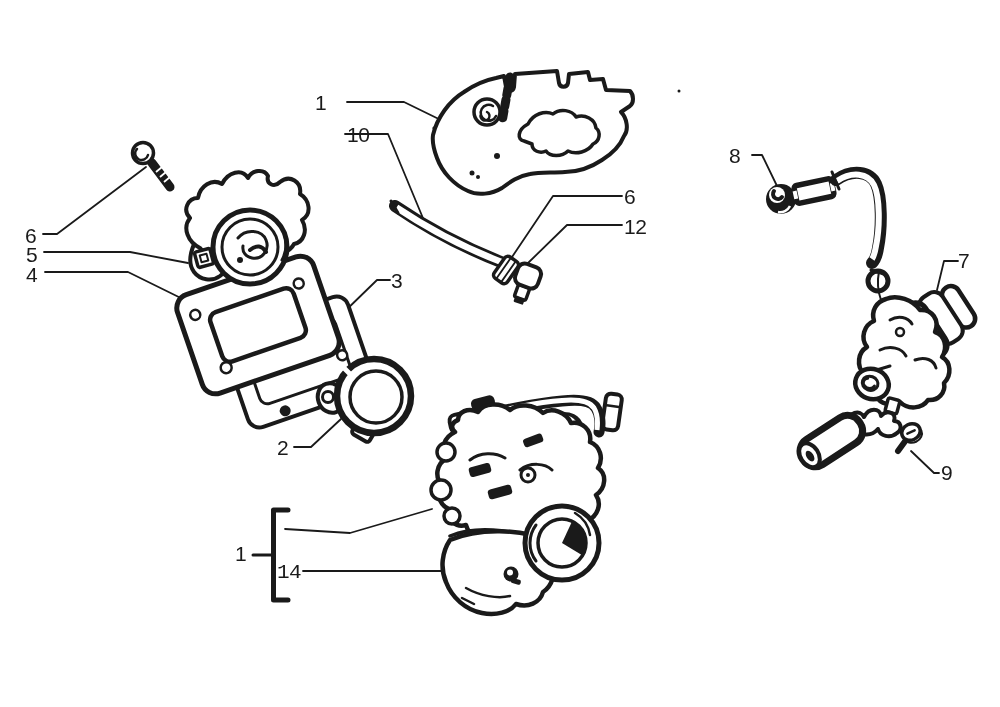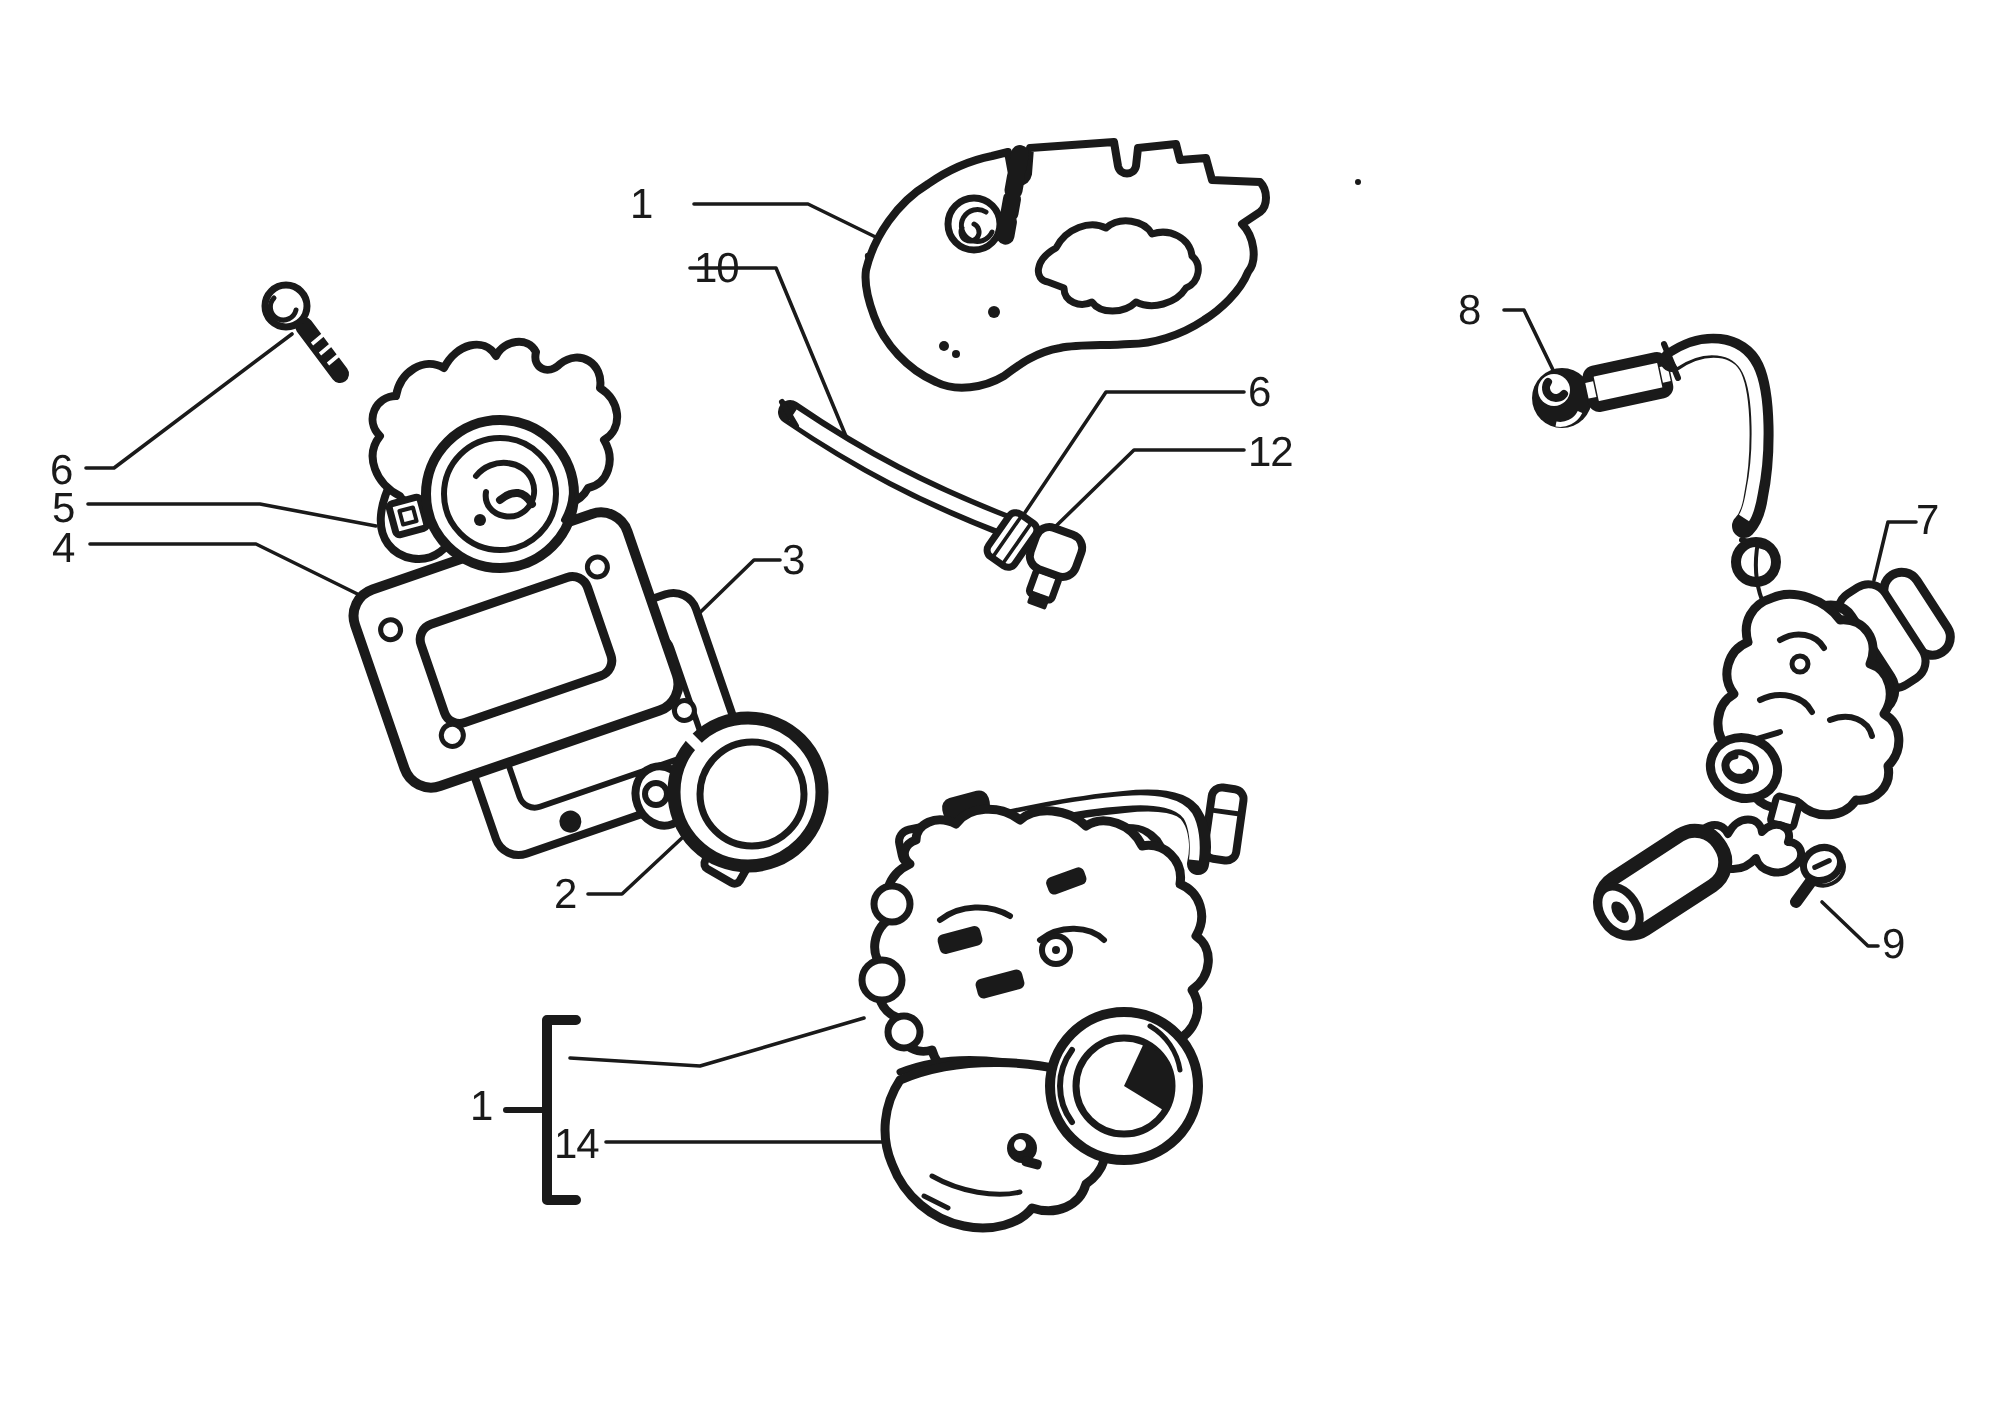--- a/index.html
+++ b/index.html
@@ -265,15 +265,15 @@
   <span class="part-label" style="left:26px;top:264px;">4</span>
   <span class="part-label" style="left:26px;top:244px;">5</span>
   <span class="part-label" style="left:25px;top:225px;">6</span>
   <span class="part-label" style="left:958px;top:250px;">7</span>
   <span class="part-label" style="left:729px;top:145px;">8</span>
   <span class="part-label" style="left:941px;top:462px;">9</span>
   <span class="part-label" style="left:315px;top:124px;margin-left:32px;">10</span>
   <span class="part-label" style="left:624px;top:186px;">6</span>
   <span class="part-label" style="left:624px;top:216px;text-align:right;">12</span>
   <span class="part-label" style="left:315px;top:92px;">1</span>
-  <span class="part-label" style="left:277px;top:562px;">14</span>
+  <span class="part-label" style="left:277px;top:562px;font-family:Liberation Mono, monospace;">14</span>
 
 </div>
 
 </body></html>

